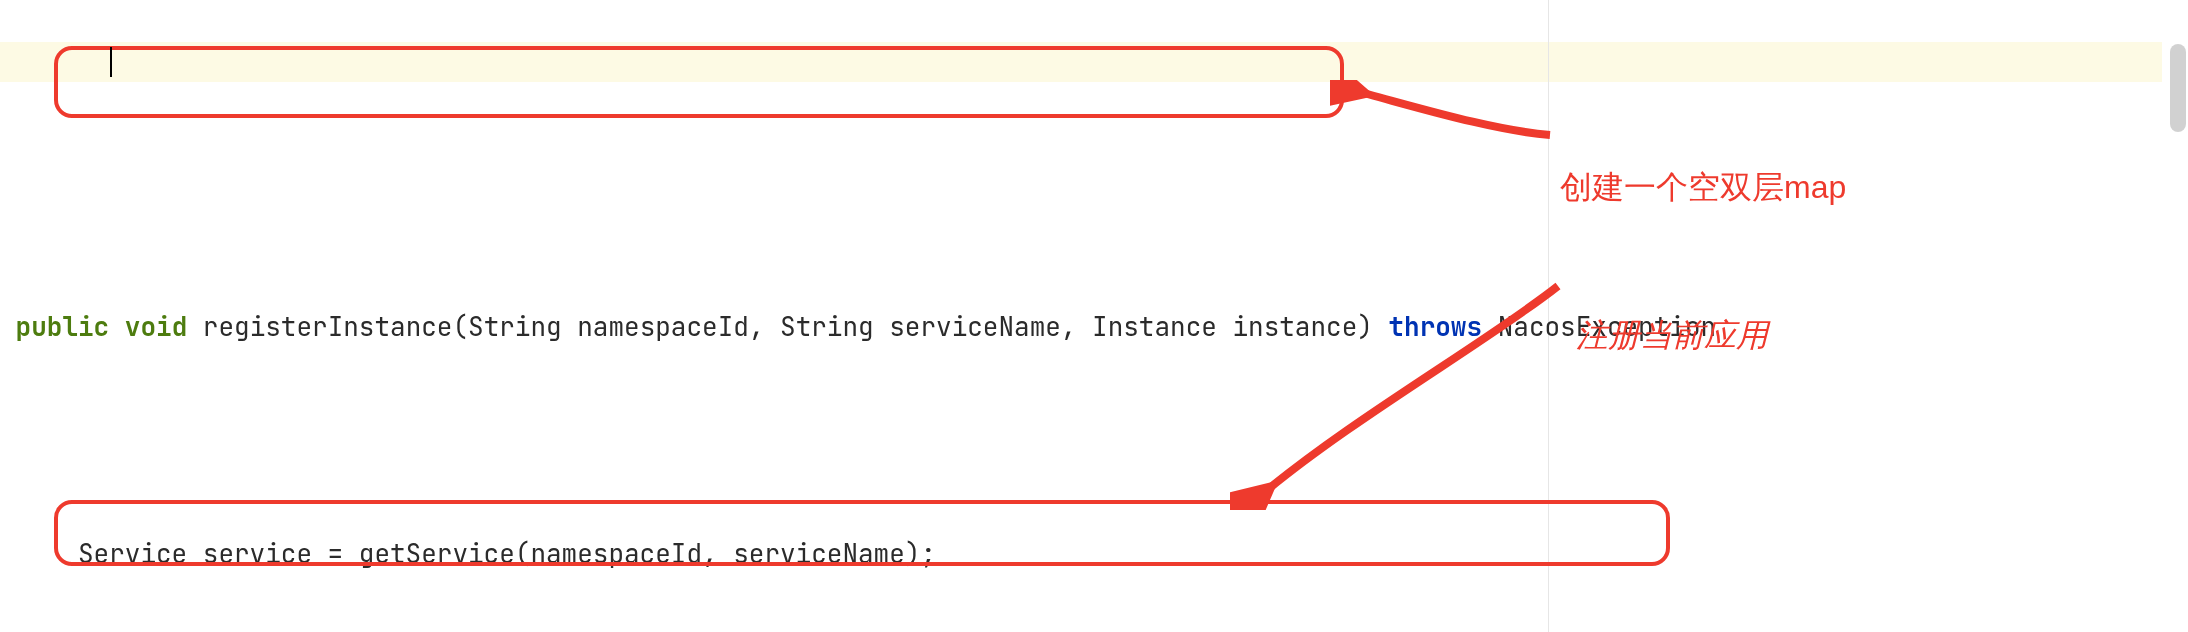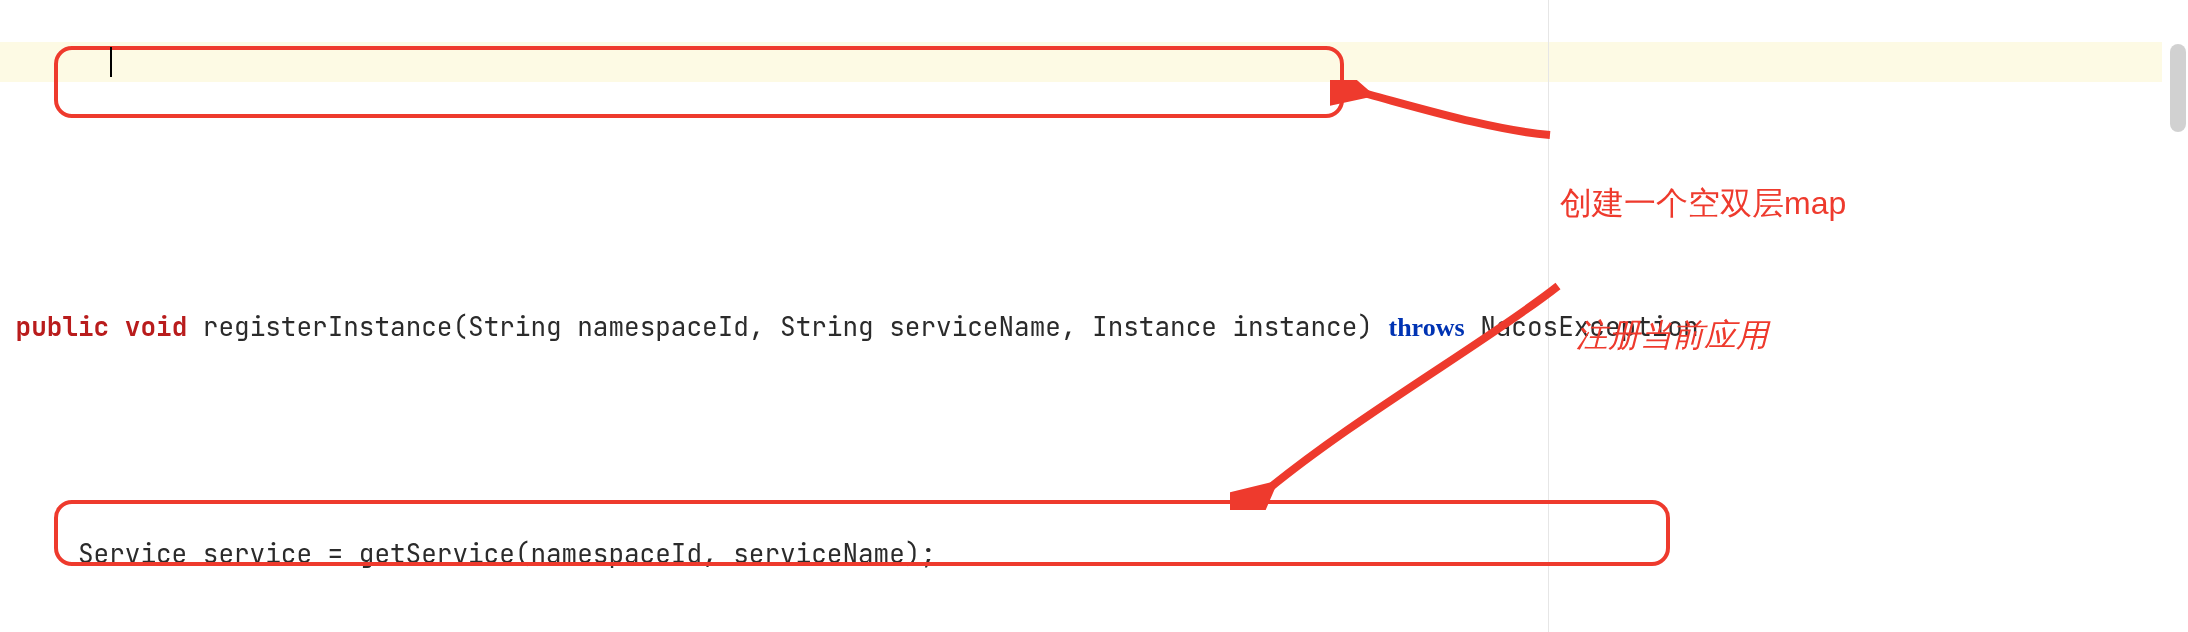--- a/index.html
+++ b/index.html
@@ -13,22 +13,22 @@
     position: relative;
   }
   .editor {
     position: relative;
     padding: 6px 0 0 0;
     white-space: pre;
     width: 100%;
     height: 100%;
   }
   .line { height: 38px; }
-  .kw { color: #b91c1c; font-weight: bold; }
-  .thr { color: #0033b3; font-weight: bold; font-family: Liberation Serif, serif; }
+  .kw { color: #4d7c0f; font-weight: bold; }
+  .thr { color: #0033b3; font-weight: bold; }
   .plain { color: #2b2b2b; margin-top: 36px; }
   .highlight-line {
     position: absolute;
     left: 0; right: 26px;
     top: 42px;
     height: 40px;
     background: #fdfae4;
     z-index: 0;
   }
   .code { position: relative; z-index: 2; }
@@ -128,21 +128,21 @@
   <svg class="arrow-svg" style="left:1230px; top:280px; width:340px; height:230px;" viewBox="0 0 340 230">
     <defs>
       <marker id="ah2" markerWidth="14" markerHeight="14" refX="3" refY="7" orient="auto">
         <path d="M14,0 L0,7 L14,14 L9,7 Z" fill="#ee3a2d"></path>
       </marker>
     </defs>
     <path d="M328,6 C260,60 120,140 30,216" stroke="#ee3a2d" stroke-width="8" fill="none" marker-end="url(#ah2)"></path>
   </svg>
 
   
-  <div class="annotation" style="left:1560px; top:180px;text-align:center;">创建一个空双层map</div>
+  <div class="annotation" style="left:1560px; top:164px;text-align:center;">创建一个空双层map</div>
   <div class="annotation" style="left:1576px; top:312px;font-style:italic;">注册当前应用</div>
 
   
   <div class="caret-gap"></div>
   <div style="position:absolute; right:4px; top:260px; width:16px; height:5px; background:#f0c040;"></div>
   <div style="position:absolute; right:4px; top:380px; width:16px; height:5px; background:#f0c040;"></div>
   <div style="position:absolute; right:4px; top:392px; width:16px; height:5px; background:#f0c040;"></div>
   <div style="position:absolute; right:4px; top:540px; width:16px; height:5px; background:#f0c040;"></div>
   <div style="position:absolute; right:4px; top:552px; width:16px; height:5px; background:#f0c040;"></div>
 

